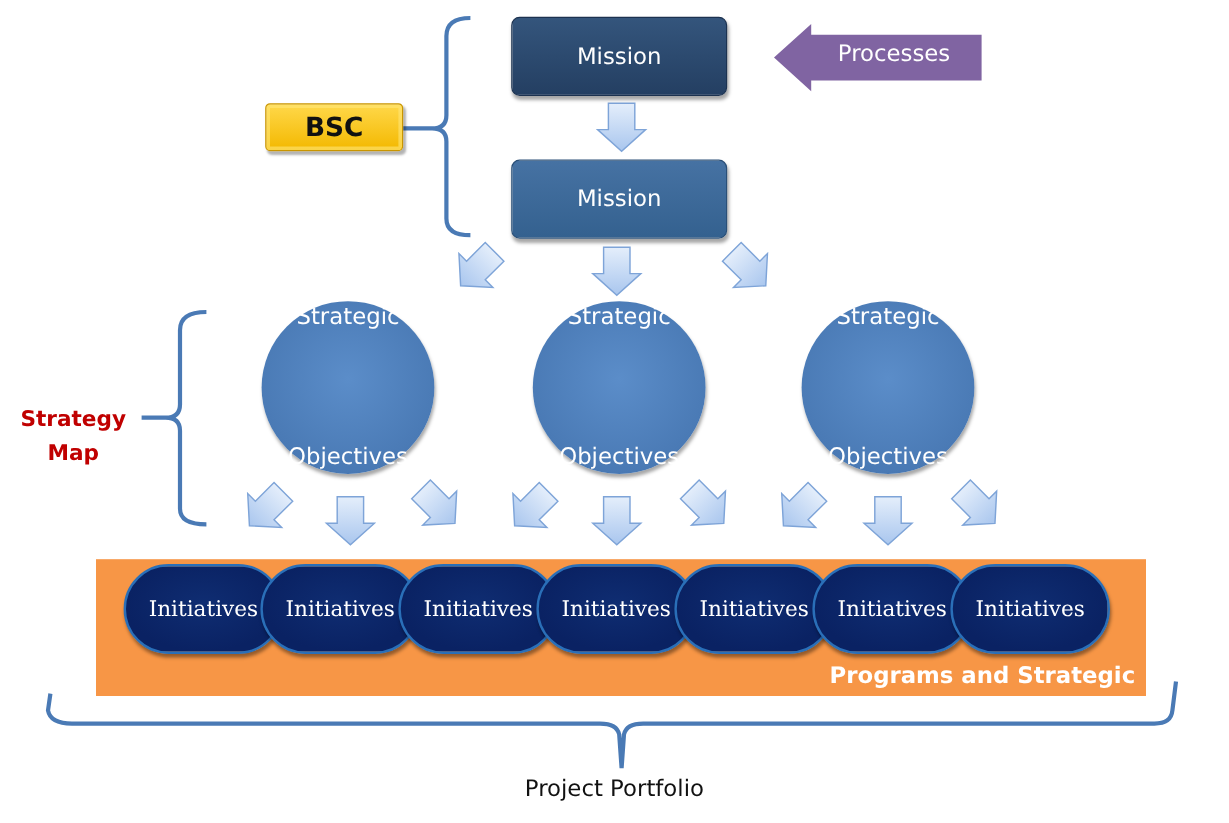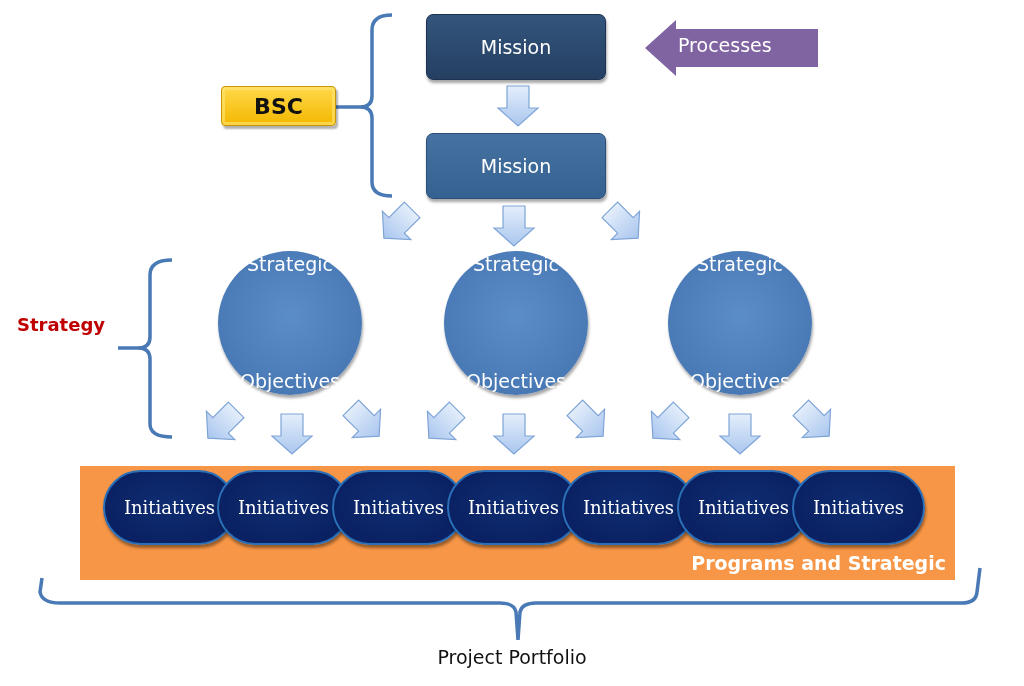--- a/index.html
+++ b/index.html
@@ -30,21 +30,21 @@
   #pp-label { right: 78px; top: 552px; color: #ffffff; font-weight: bold; font-size: 19px; }
   .pill {
     position: absolute; top: 470px; width: 133px; height: 75px; border-radius: 38px;
     background: radial-gradient(ellipse at 50% 45%, #0f2d72, #0a2263 70%);
     border: 2px solid #2a6fb8; box-sizing: border-box;
     box-shadow: 1px 3px 3px rgba(0,0,0,0.4);
     display: flex; align-items: center; justify-content: center;
     color: #ffffff; font-family: "DejaVu Serif", serif; font-size: 18px; overflow: hidden;
     white-space: nowrap;
   }
-  #strategy-map-label { left: 6px; top: 311px; width: 110px; text-align: center;
+  #strategy-map-label { left: 6px; top: 336px; width: 110px; text-align: center;
     color: #c00000; font-weight: bold; font-size: 18px; line-height: 28px; }
   #portfolio-label { left: 0; width: 1024px; top: 646px; text-align: center;
     color: #111; font-size: 19px; }
   svg.overlay { position: absolute; left: 0; top: 0; }
 </style>
 </head>
 <body>
 
 <div id="orange" class="abs"></div>
 <div id="pp-label" class="abs">Programs and Strategic</div>
@@ -83,24 +83,25 @@
 
 <div id="mission" class="box">
   <span>Mission</span>
 </div>
 <div id="vision" class="box">
   <span>Mission</span>
 </div>
 <div id="bsc" class="box">
   <span>BSC</span>
 </div>
-<div class="abs" style="left:678px; top:34px; width:134px; text-align:left; color:#fff; font-size:19px;">Processes</div>
+<div class="abs" style="left:678px; top:34px; width:134px; text-align:center; color:#fff; font-size:19px;">Processes</div>
 
 <div id="strategy-map-label" class="abs">
   <div>Strategy</div>
+  <div>Map</div>
 </div>
 
 <div class="circle" style="left:218px; top:251px;">
   <div>Strategic</div>
   <div>Objectives</div>
 </div>
 <div class="circle" style="left:444px; top:251px;">
   <div>Strategic</div>
   <div>Objectives</div>
 </div>

